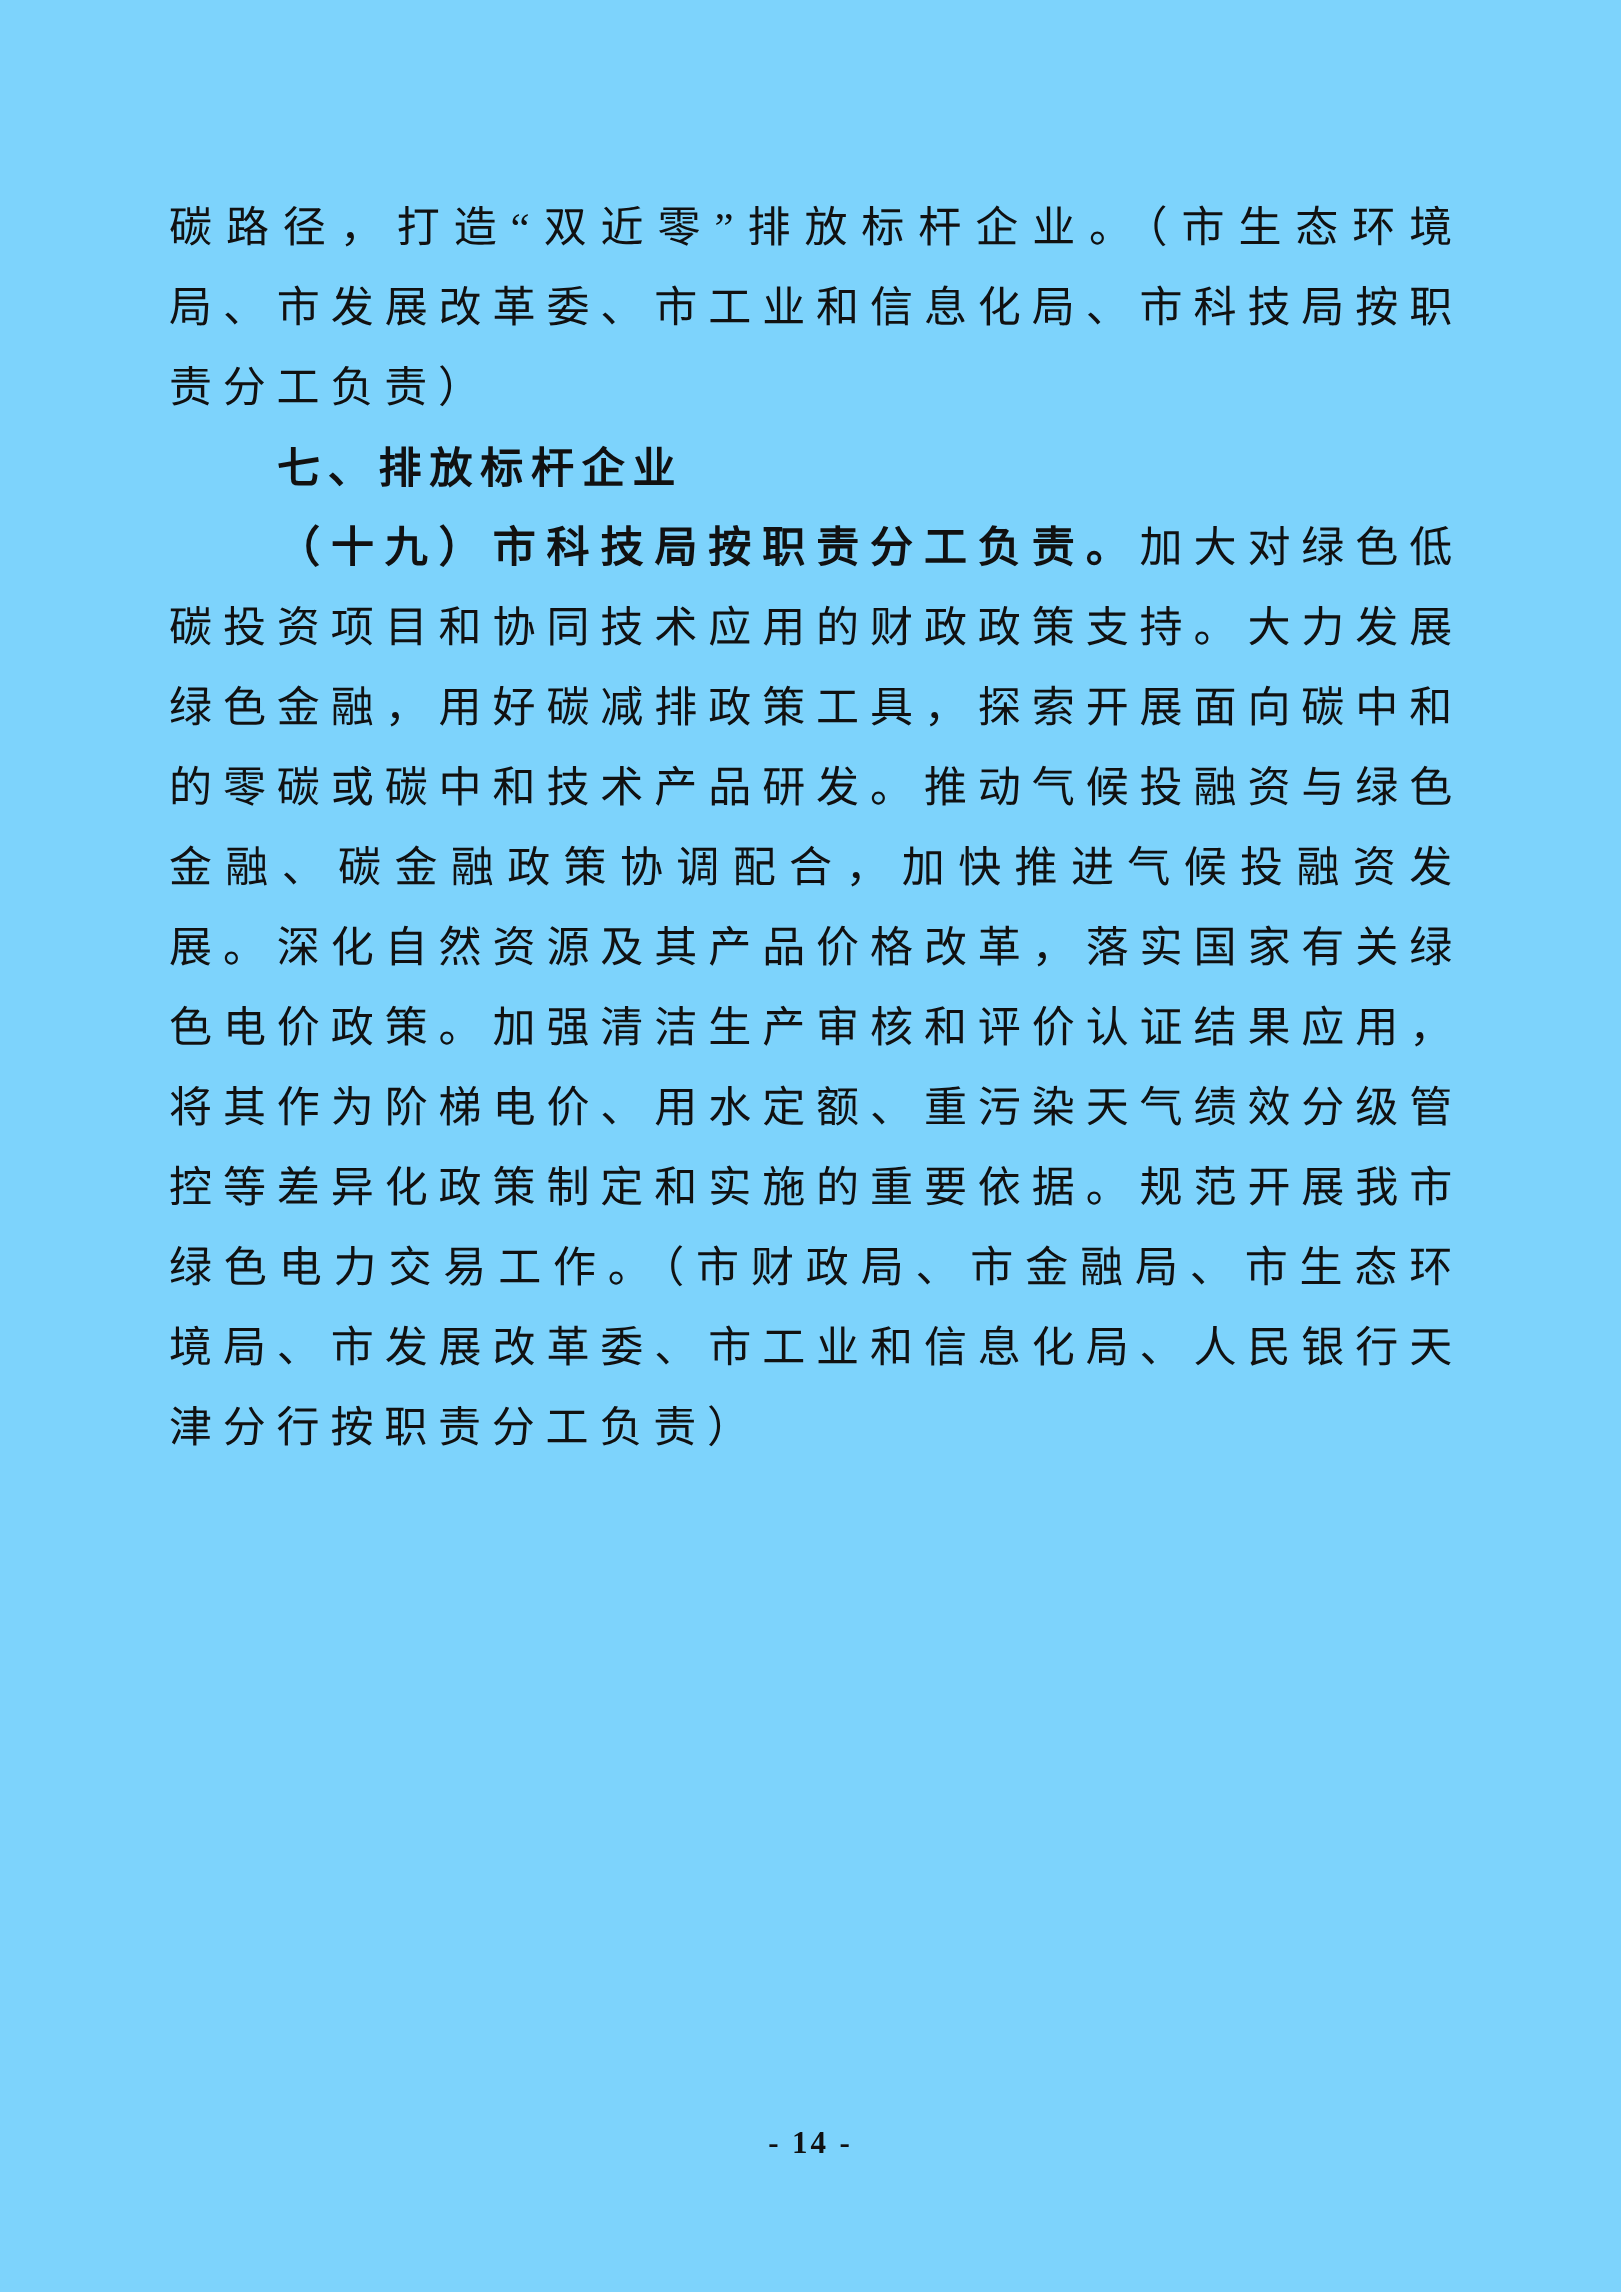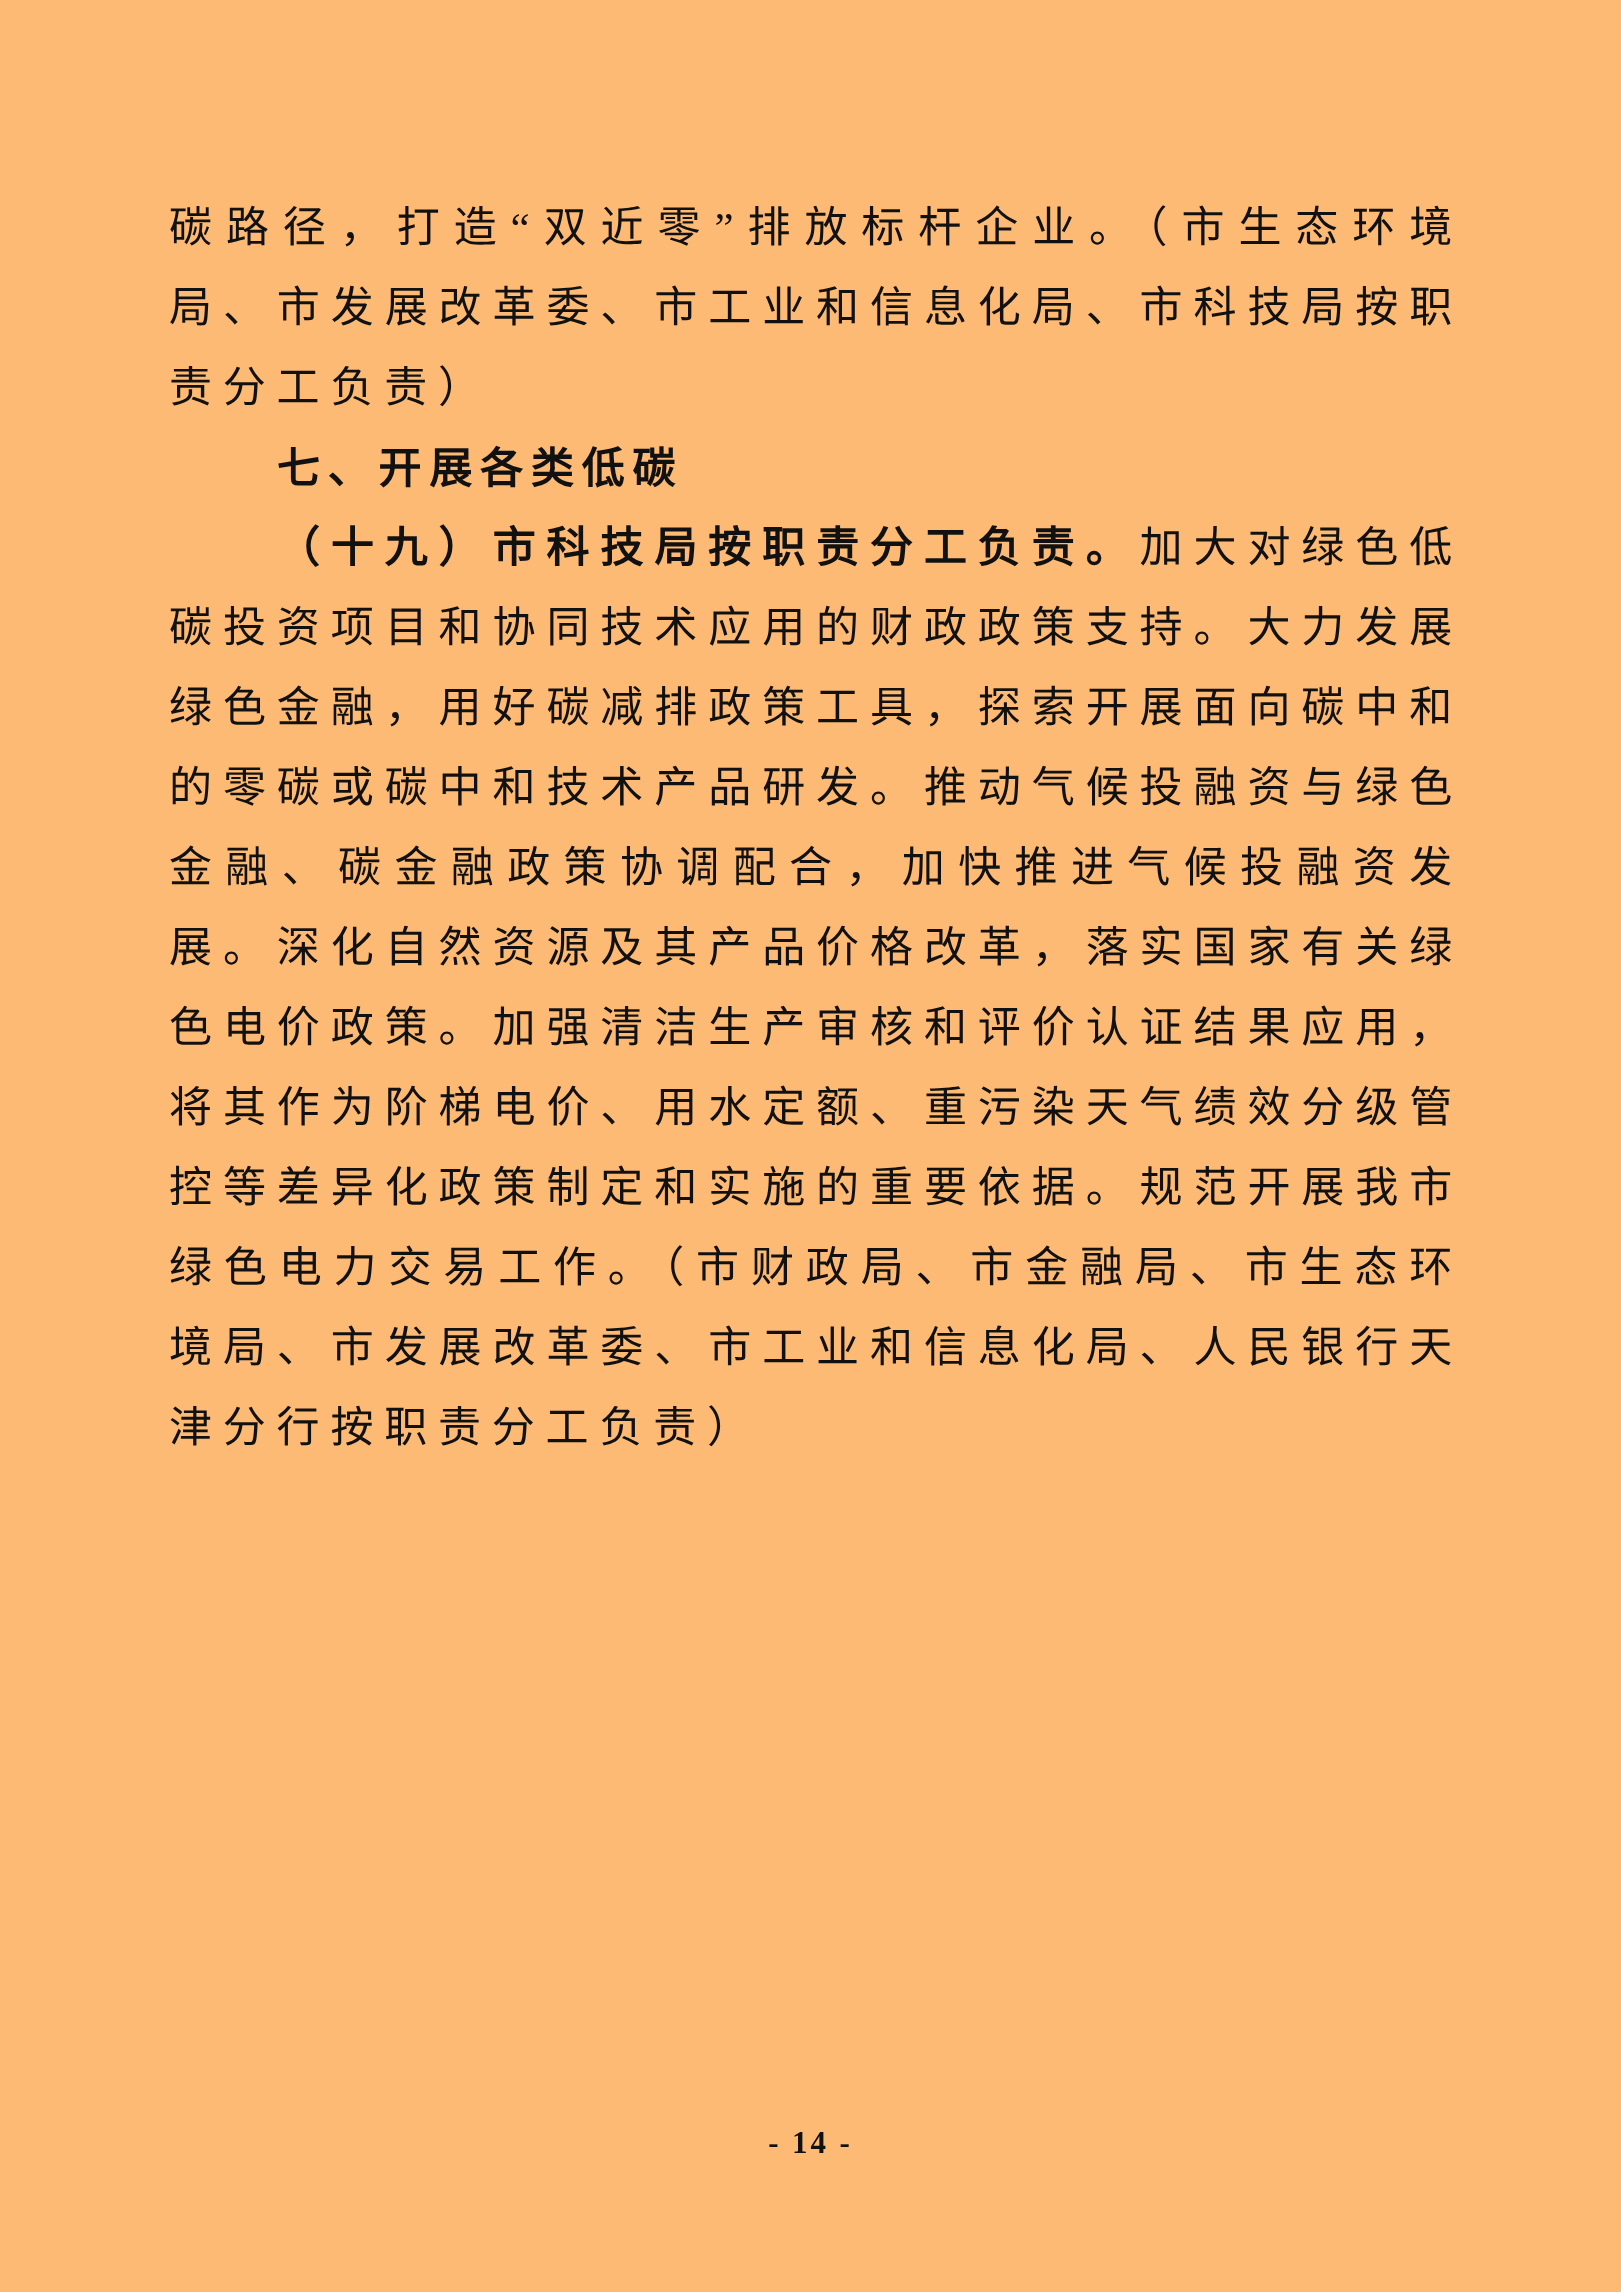--- a/index.html
+++ b/index.html
@@ -4,21 +4,21 @@
 <style>
   html, body {
     margin: 0;
     padding: 0;
     background: #e8e8e8;
   }
   .page {
     position: relative;
     width: 1621px;
     height: 2293px;
-    background: #fdba74;
+    background: #7dd3fc;
     margin: 0 auto;
     overflow: hidden;
   }
   .text-block {
     position: absolute;
     left: 169px;
     top: 188px;
     width: 1294px;
   }
   .text-block p {
@@ -55,18 +55,18 @@
     color: #111111;
     font-weight: bold;
   }
 </style>
 </head>
 <body>
 
 <div class="page">
   <div class="text-block">
       <p><span>碳路径，打造“双近零”排放标杆企业。（市生态环境局、市发展改革委、市工业和信息化局、市科技局按职责分工负责）</span></p>
-      <p class="heading indent"><span class="lead-in">七、开展各类低碳</span></p>
+      <p class="heading indent"><span class="lead-in">七、排放标杆企业</span></p>
       <p class="indent"><span class="lead-in">（十九）市科技局按职责分工负责。</span><span>加大对绿色低碳投资项目和协同技术应用的财政政策支持。大力发展绿色金融，用好碳减排政策工具，探索开展面向碳中和的零碳或碳中和技术产品研发。推动气候投融资与绿色金融、碳金融政策协调配合，加快推进气候投融资发展。深化自然资源及其产品价格改革，落实国家有关绿色电价政策。加强清洁生产审核和评价认证结果应用，将其作为阶梯电价、用水定额、重污染天气绩效分级管控等差异化政策制定和实施的重要依据。规范开展我市绿色电力交易工作。（市财政局、市金融局、市生态环境局、市发展改革委、市工业和信息化局、人民银行天津分行按职责分工负责）</span></p>
     </div>
   <div class="page-number">- 14 -</div>
 </div>
 
 
 </body></html>

